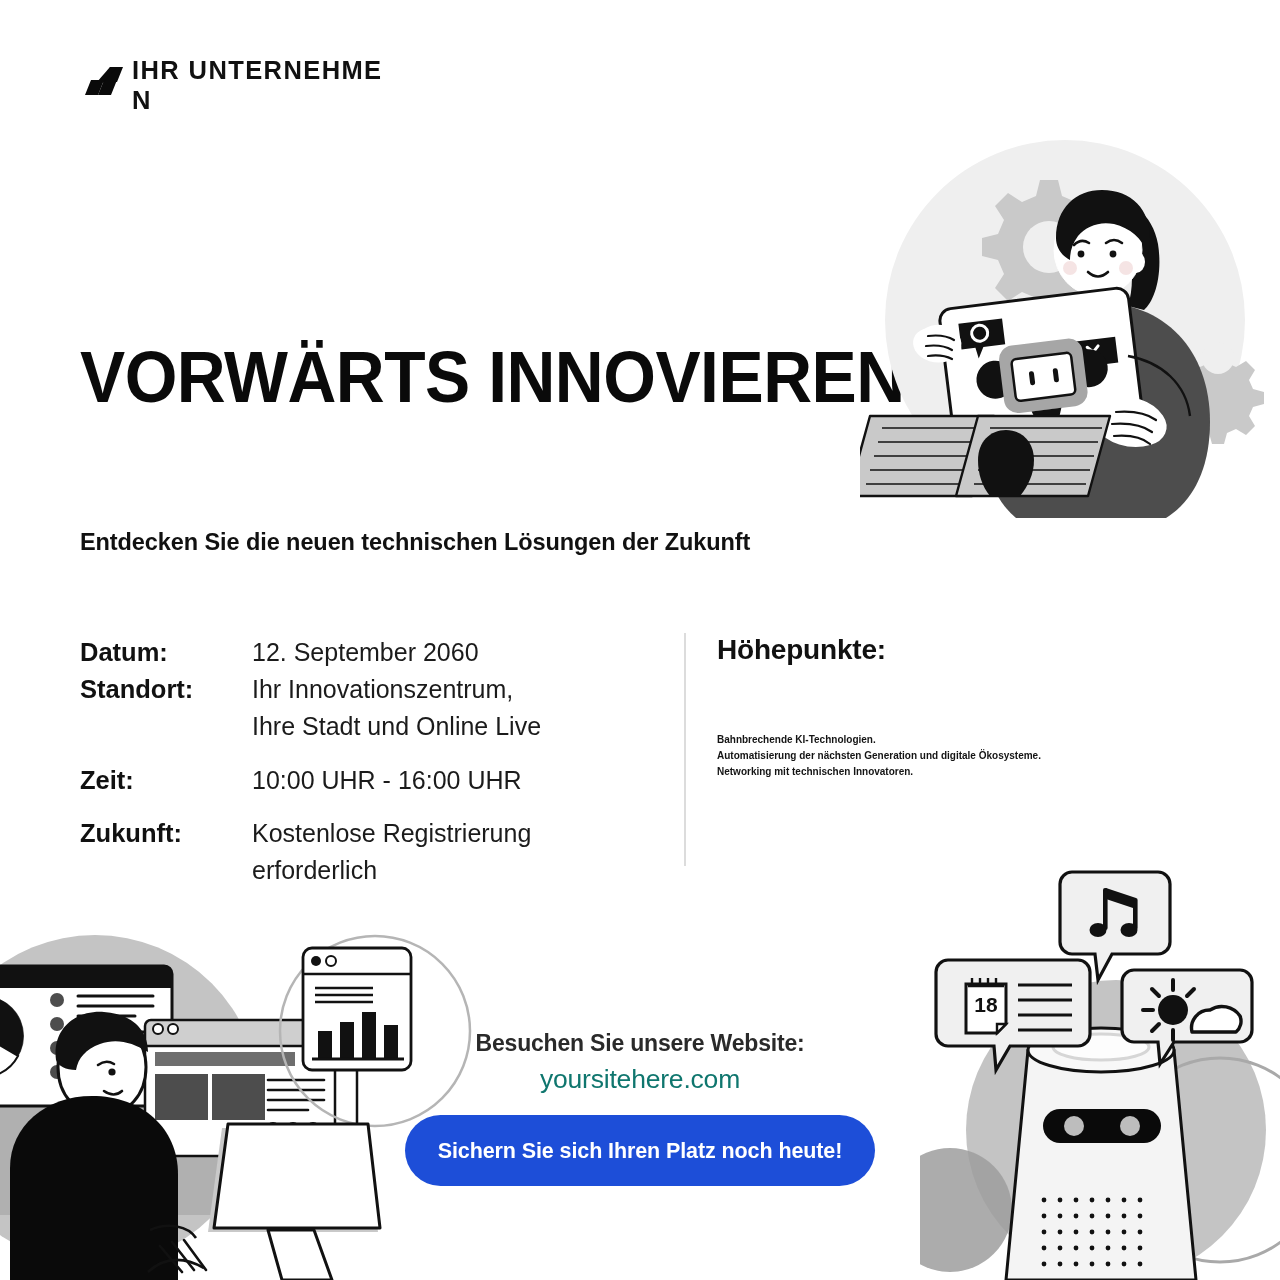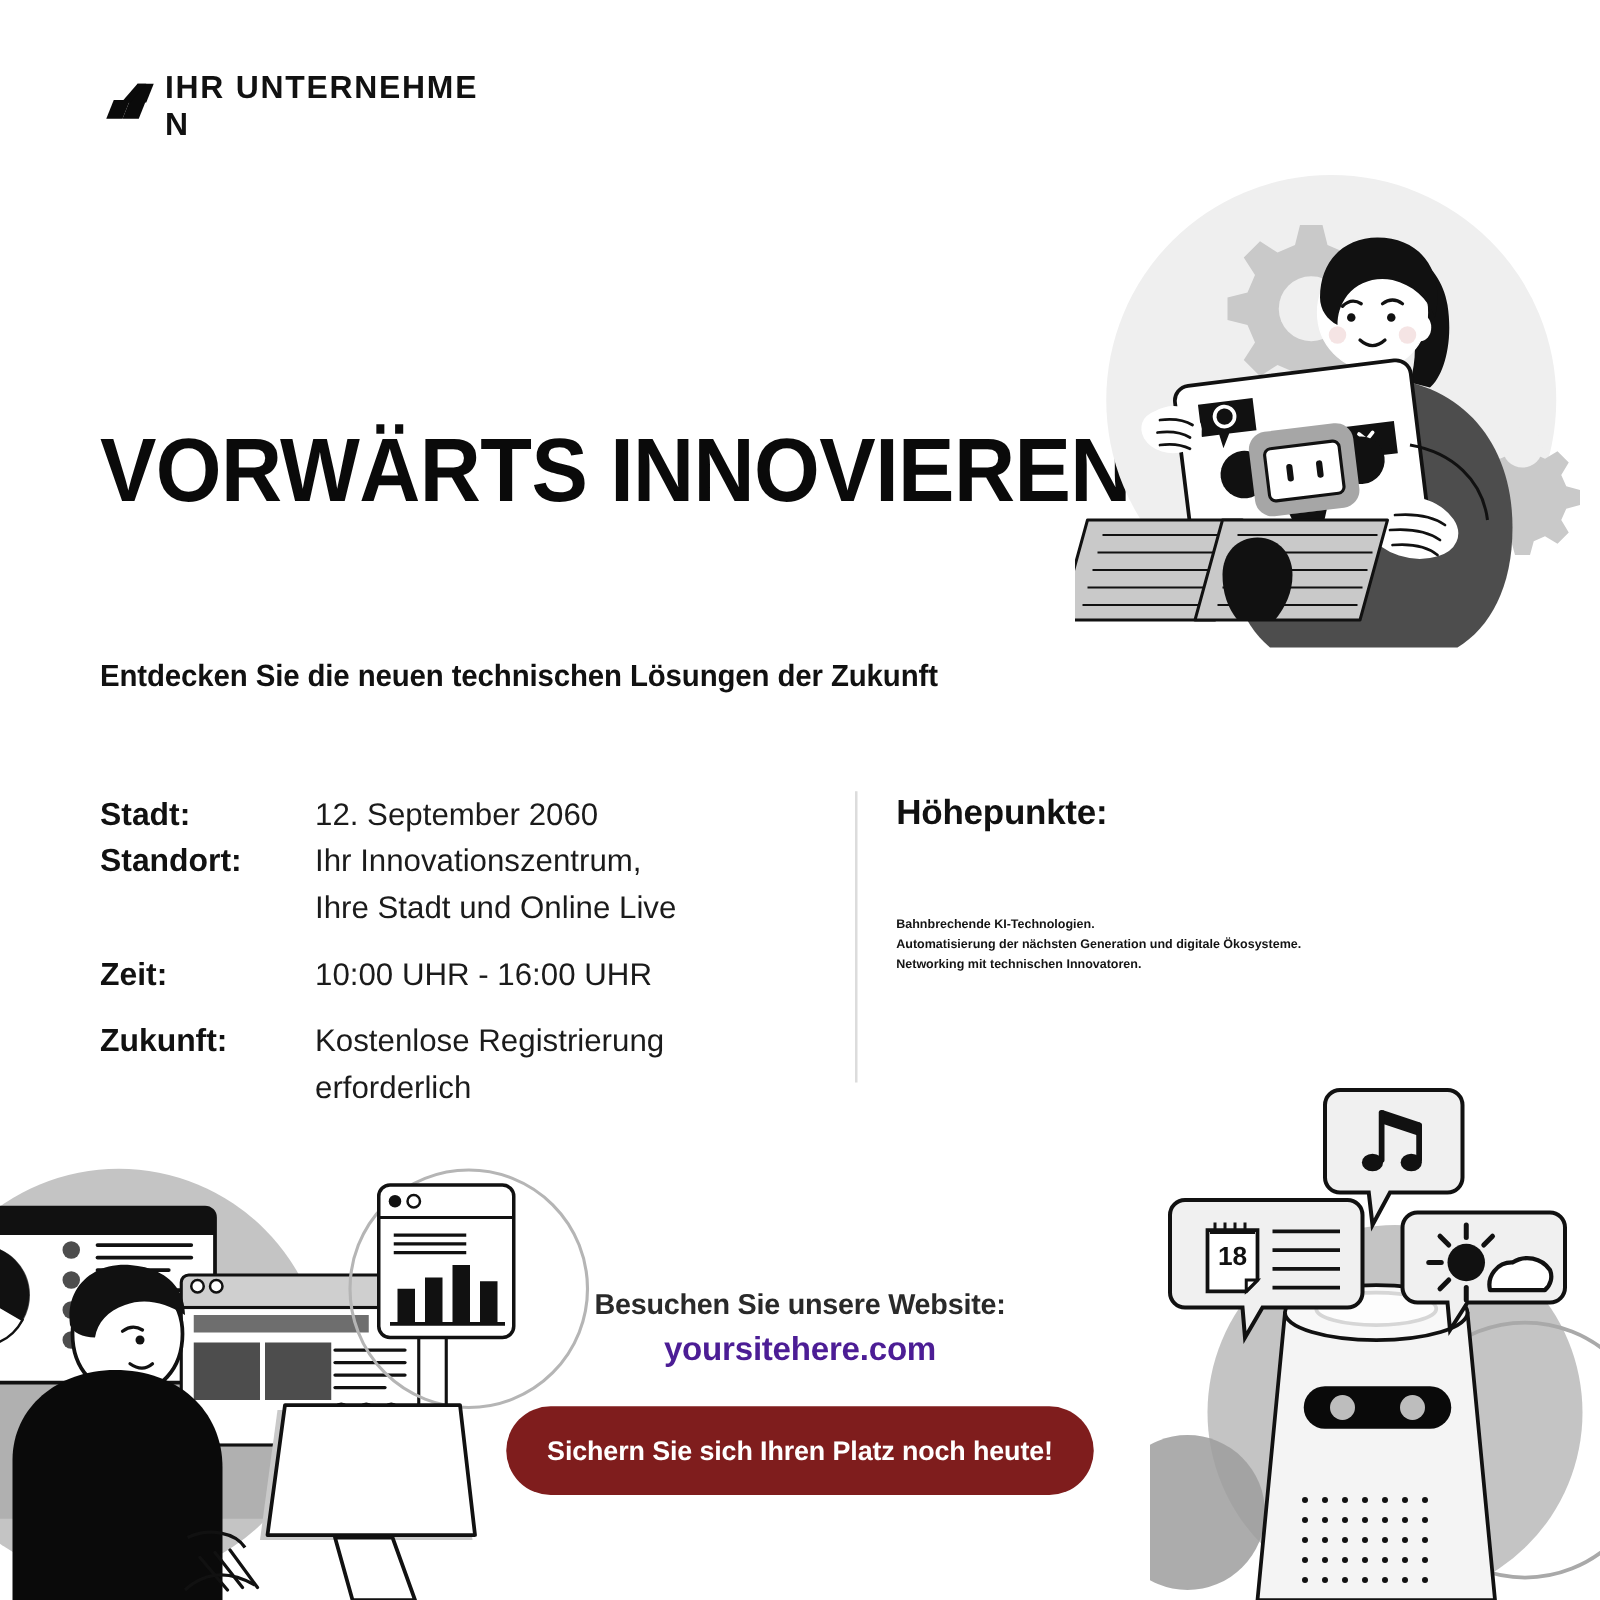--- a/index.html
+++ b/index.html
@@ -42,24 +42,24 @@
   .divider{position:absolute;left:684px;top:633px;width:2px;height:233px;background:#dcdcdc;}
 
   .highlights{position:absolute;left:717px;top:634px;width:545px;}
   .hl-title{font-size:28px;font-weight:700;color:#111;letter-spacing:-0.2px;}
   .hl-list{margin-top:66px;font-size:10px;font-weight:700;line-height:1.62;color:#141414;}
   .hl-item{white-space:nowrap;}
 
   
   .cta-wrap{position:absolute;left:405px;top:1030px;width:470px;text-align:center;}
   .cta-visit{font-size:23px;font-weight:700;color:#2a2a2a;letter-spacing:-0.2px;}
-  .cta-site{font-size:26.5px;font-weight:700;color:#4c1d95;margin-top:7px;letter-spacing:-0.2px;}
+  .cta-site{font-size:26.5px;font-weight:400;color:#0f766e;margin-top:7px;letter-spacing:-0.2px;}
   .cta-btn{
-    margin-top:30px;display:block;width:470px;height:71px;line-height:71px;
-    border-radius:36px;background:#7f1d1d;color:#fff;border:none;
+    margin-top:20px;display:block;width:470px;height:71px;line-height:71px;
+    border-radius:36px;background:#1d4ed8;color:#fff;border:none;
     font-size:21.5px;font-weight:700;letter-spacing:-0.1px;cursor:pointer;
     font-family:"Liberation Sans","DejaVu Sans",sans-serif;
   }
 
   
   .art{position:absolute;}
   .art-tr{right:0px;top:120px;width:420px;height:420px;}
   .art-bl{left:0px;bottom:0px;width:480px;height:380px;}
   .art-br{right:0px;bottom:0px;width:360px;height:420px;}
   svg{display:block;}
@@ -79,21 +79,21 @@
       </svg>
     </span>
     <span class="logo-name">IHR UNTERNEHMEN</span>
   </div>
 
   <h1 class="headline">VORWÄRTS INNOVIEREN</h1>
   <p class="subhead">Entdecken Sie die neuen technischen Lösungen der Zukunft</p>
 
   <div class="details">
     <div class="det-row">
-      <span class="det-label">Stadt:</span>
+      <span class="det-label">Datum:</span>
       <span class="det-value">12. September 2060</span>
     </div>
     <div class="det-row">
       <span class="det-label">Standort:</span>
       <span class="det-value" style="white-space:pre-line">Ihr Innovationszentrum,
 Ihre Stadt und Online Live</span>
     </div>
     <div class="det-row gap">
       <span class="det-label">Zeit:</span>
       <span class="det-value">10:00 UHR - 16:00 UHR</span>

